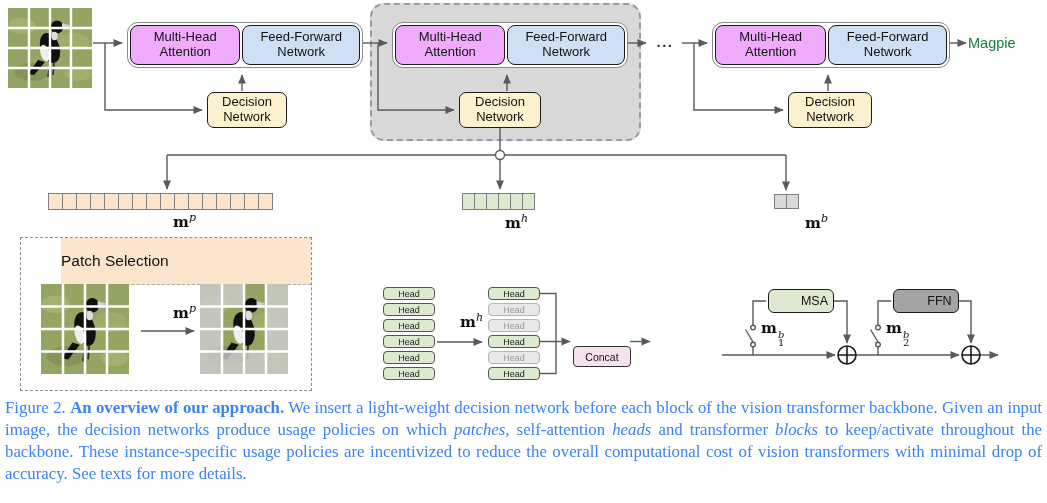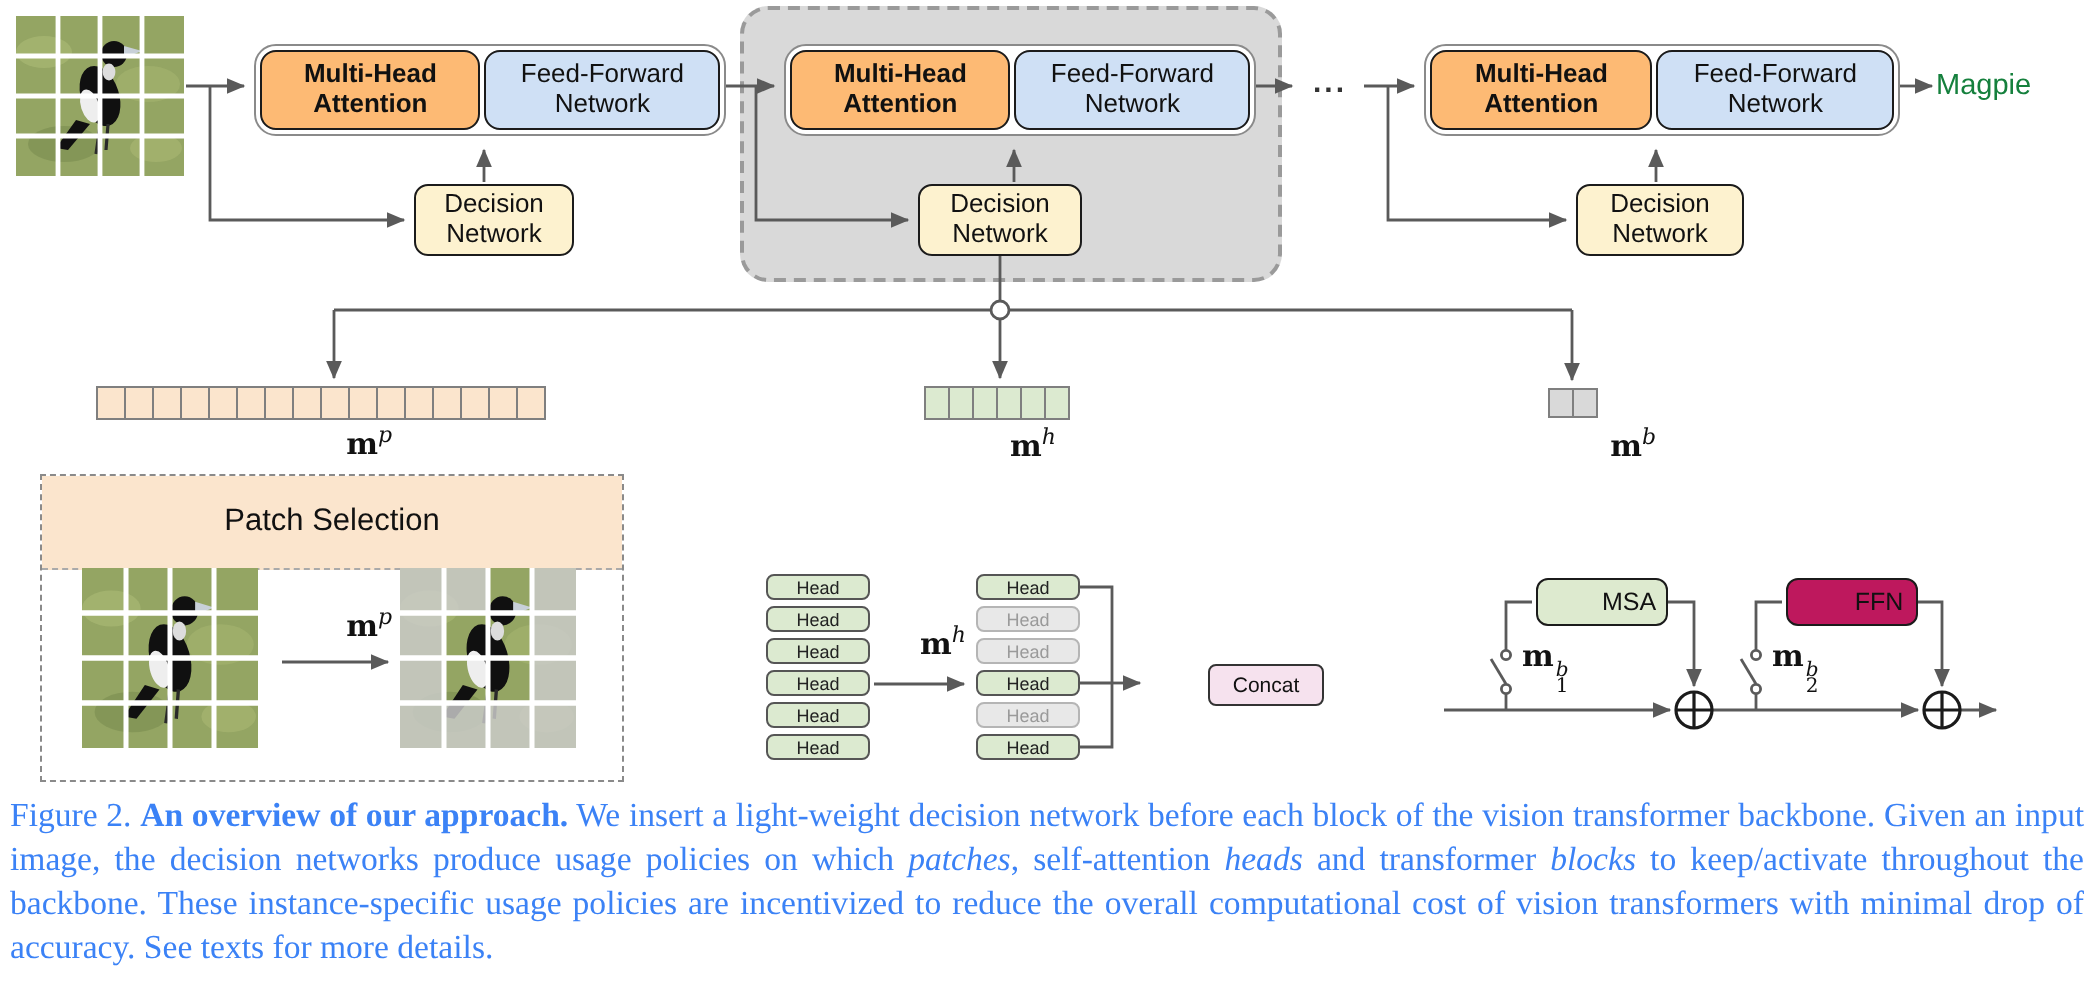--- a/index.html
+++ b/index.html
@@ -7,21 +7,21 @@
         font-family:"Liberation Sans",sans-serif;color:#111;}
   .abs{position:absolute;}
 
   
   .hl-container{left:370px;top:3px;width:267px;height:134px;background:#d9d9d9;
       border:2px dashed #9a9a9a;border-radius:14px;z-index:1;}
   .blk-outer{height:46px;background:#fff;border:1.6px solid #8a8a8a;border-radius:11px;
       display:flex;gap:2px;padding:2px;box-sizing:border-box;z-index:10;}
   .blk-inner{border:1.7px solid #1b1b1b;border-radius:8px;display:flex;align-items:center;
       justify-content:center;text-align:center;font-size:13px;line-height:1.12;box-sizing:border-box;}
-  .attn{flex:0 0 48%;background:#fdba74;font-weight:bold;}
+  .attn{flex:0 0 48%;background:#f0abfc;}
   .ffn{flex:1;background:#cfe0f5;}
   .dn{background:#fdf2cf;border:1.7px solid #1b1b1b;border-radius:7px;display:flex;
       align-items:center;justify-content:center;text-align:center;font-size:13px;line-height:1.12;
       box-sizing:border-box;z-index:10;}
   .ellipsis{font-size:15px;font-weight:bold;color:#333;letter-spacing:1.5px;z-index:10;}
   .out-label{font-size:14.5px;color:#15803d;z-index:10;}
 
   
   .strip{display:flex;z-index:10;}
   .cell{box-sizing:border-box;border:1px solid #7f7f7f;margin-left:-1px;}
@@ -32,36 +32,36 @@
   .mlabel{font-family:"DejaVu Serif",serif;font-weight:bold;font-size:15px;text-align:right;z-index:10;}
   .mlabel sup,.mlabel .it{font-style:italic;font-weight:normal;font-size:11px;font-family:"DejaVu Serif",serif;}
   .stack{display:inline-flex;flex-direction:column;line-height:0.8;font-size:10px;
       font-weight:normal;vertical-align:-0.45em;margin-left:1px;}
   .stack .s-sup{font-style:italic;}
   .stack .s-sub{font-style:normal;}
 
   
   .panel{top:237px;height:154px;background:#fff;border:1.7px dashed #8a8a8a;
       box-sizing:border-box;z-index:1;}
-  .panel-header{height:47px;display:flex;align-items:center;justify-content:center;
-      font-size:15.5px;color:#111;border-bottom:1.5px dashed #aaaaaa;box-sizing:border-box;}
+  .panel-header{height:47px;display:flex;align-items:center;
+      font-size:15.5px;color:#111;border-bottom:1.5px dashed #aaaaaa;box-sizing:border-box;margin-left:40px;}
   .hdr-patch{background:#fbe5cd;}
   .hdr-head{background:#e2efda;}
   .hdr-block{background:#e3e3e3;}
 
   .headbox{width:52px;height:13px;border:1.2px solid #555;border-radius:4px;margin-bottom:3px;
       background:#dcead0;display:flex;align-items:center;justify-content:center;
       font-size:9px;color:#222;box-sizing:border-box;}
   .headbox.off{background:#e8e8e8;border-color:#b5b5b5;color:#9a9a9a;}
   .concat{background:#f6e2ee;border:1.4px solid #333;border-radius:4px;display:flex;
       align-items:center;justify-content:center;font-size:10.5px;z-index:10;}
   .miniblk{border:1.7px solid #1b1b1b;border-radius:6px;display:flex;align-items:center;
       justify-content:center;font-size:12.5px;z-index:10;box-sizing:border-box;padding-left:27px;}
   .msa{background:#ddeacf;}
-  .ffn2{background:#be185d;}
+  .ffn2{background:#a3a3a3;}
 
   svg.lines{position:absolute;left:0;top:0;z-index:5;pointer-events:none;}
   .birdimg{z-index:10;}
 
   
   .caption{left:5px;top:397px;width:1037px;font-family:"Liberation Serif",serif;
       font-size:16.8px;line-height:1.31;text-align:justify;color:#3b82f6;z-index:10;}
   .caption b{font-weight:bold;}
   .caption i{font-style:italic;}
 </style>
@@ -289,21 +289,21 @@
     <span class="mvar">m</span><sup>h</sup>
   </div>
   <div class="abs" style="left:488px;top:287px;">
     <div class="headbox">Head</div>
     <div class="headbox off">Head</div>
     <div class="headbox off">Head</div>
     <div class="headbox">Head</div>
     <div class="headbox off">Head</div>
     <div class="headbox">Head</div>
   </div>
-  <div class="abs concat" style="left:573px;top:332px;width:56px;height:19px;margin-left:31px;">Concat</div>
+  <div class="abs concat" style="left:573px;top:346px;width:56px;height:19px;">Concat</div>
 
   <div class="abs miniblk msa" style="left:768px;top:289px;width:66px;height:24px;">MSA</div>
   <div class="abs miniblk ffn2" style="left:893px;top:289px;width:66px;height:24px;">FFN</div>
   <div class="abs mlabel" style="left:761px;top:319px;">
     <span class="mvar">m</span><span class="stack">
         <span class="s-sup">b</span>
         <span class="s-sub">1</span>
       </span>
   </div>
   <div class="abs mlabel" style="left:886px;top:319px;">

